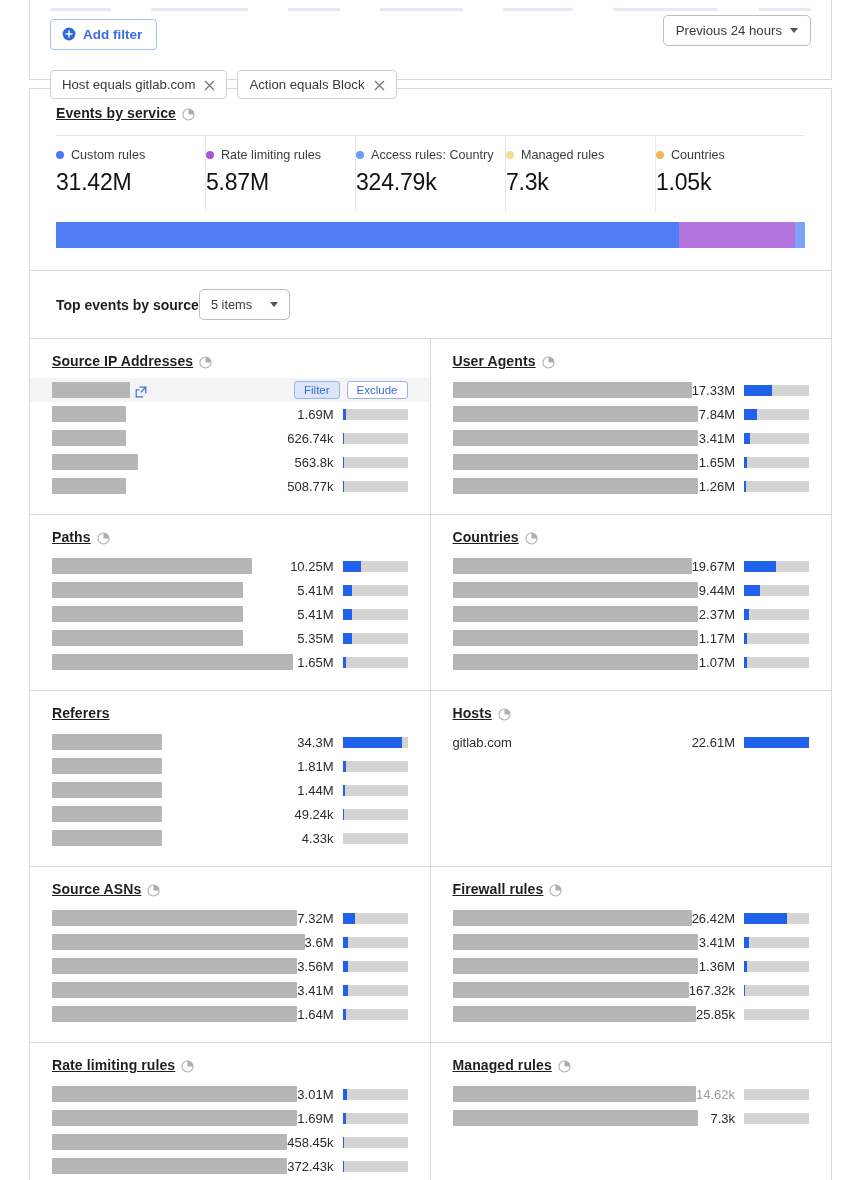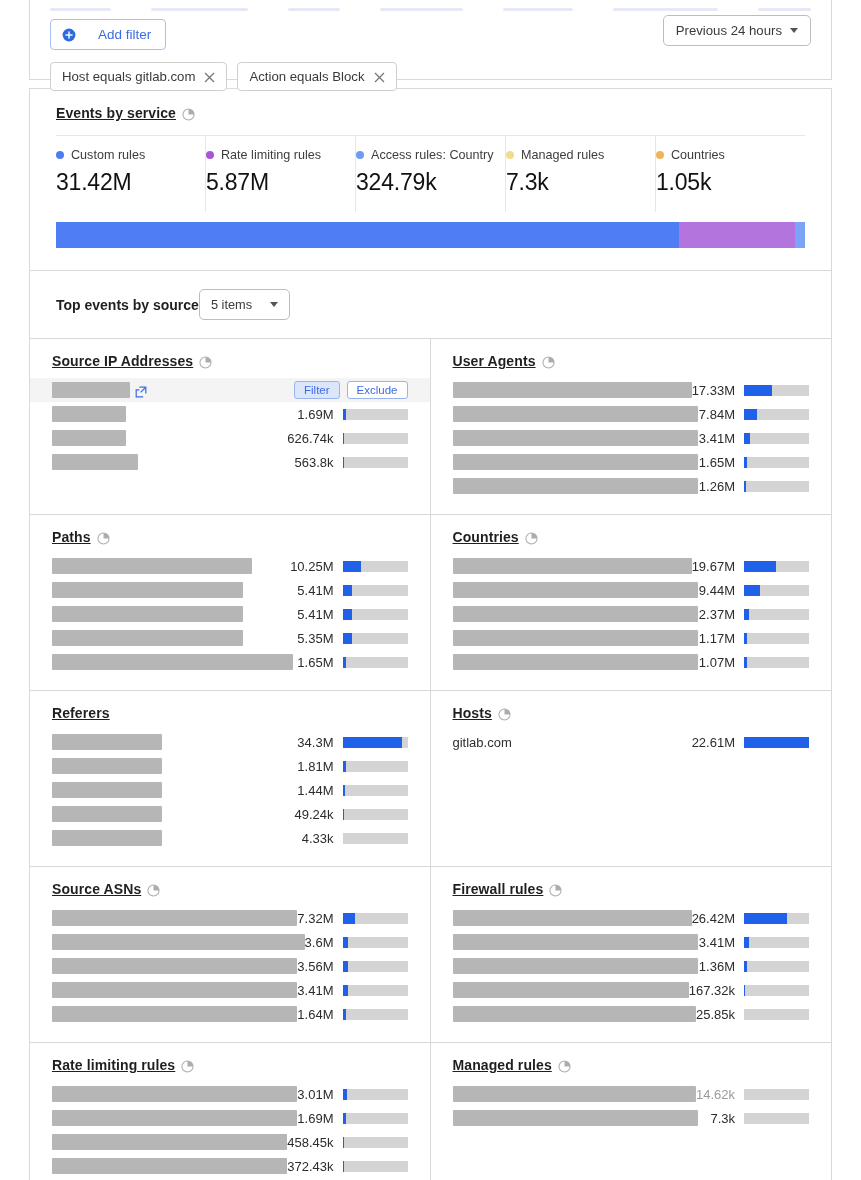--- a/index.html
+++ b/index.html
@@ -24,32 +24,33 @@
     padding: 6px 20px 0 20px;
   }
   .ghost-row {
     height: 6px; opacity: .25;
     display:flex; gap:40px; align-items:center;
     overflow:hidden;
   }
   .ghost-seg { height:3px; background:#9aa8d8; border-radius:2px; }
 
   .addfilter {
-    display: inline-flex; align-items: center; gap: 22px;
+    display: inline-flex; gap: 7px;
     border: 1px solid #a6c0f5;
     background: #fff;
     border-radius: 4px;
     padding: 7px 14px 7px 11px;
     color: #3b6ce0;
     font-size: 13.5px;
     cursor: pointer;
     margin-top: 7px;
+    font-weight: bold;
   }
   .plus-icon { width: 14px; height: 14px; display:inline-block; }
-  .chips { display:flex; gap: 10px; margin-top: 12px; }
+  .chips { display:flex; gap: 10px; margin-top: 20px; }
   .chip {
     display:inline-flex; align-items:center; gap:9px;
     border: 1px solid #cfcfcf;
     border-radius: 4px;
     background:#fff;
     padding: 6px 11px;
     font-size: 13.2px;
     color:#3a3a3a;
     cursor: pointer;
   }
@@ -290,20 +291,29 @@
               </div>
               <div class="row">
                 <div class="label-cell">
                   <span class="redact" style="width:86px"></span>
                 </div>
                 <span class="value-cell">563.8k</span>
                 <span class="track">
                   <i style="width:3%"></i>
                 </span>
               </div>
+              <div class="row">
+                <div class="label-cell">
+                  <span class="redact" style="width:74px"></span>
+                </div>
+                <span class="value-cell">508.77k</span>
+                <span class="track">
+                  <i style="width:3%"></i>
+                </span>
+              </div>
             </div>
           </div>
           <div class="panel">
             <div class="panel-head">
               <span class="card-title">User Agents</span>
               <span class="pie-icon"><svg width="13" height="13" viewBox="0 0 14 14">
                   <circle cx="7" cy="7" r="6" fill="none" stroke="#7a7a7a" stroke-width="1.1"></circle>
                   <path d="M7 7 L7 1 A6 6 0 0 1 13 7 Z" fill="#7a7a7a"></path>
                 </svg></span>
             </div>

